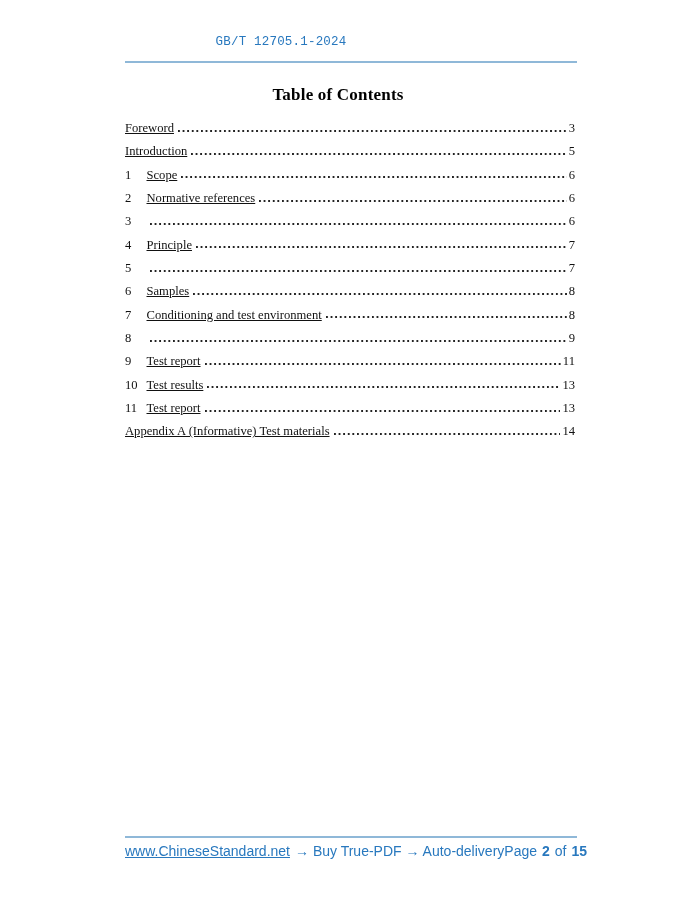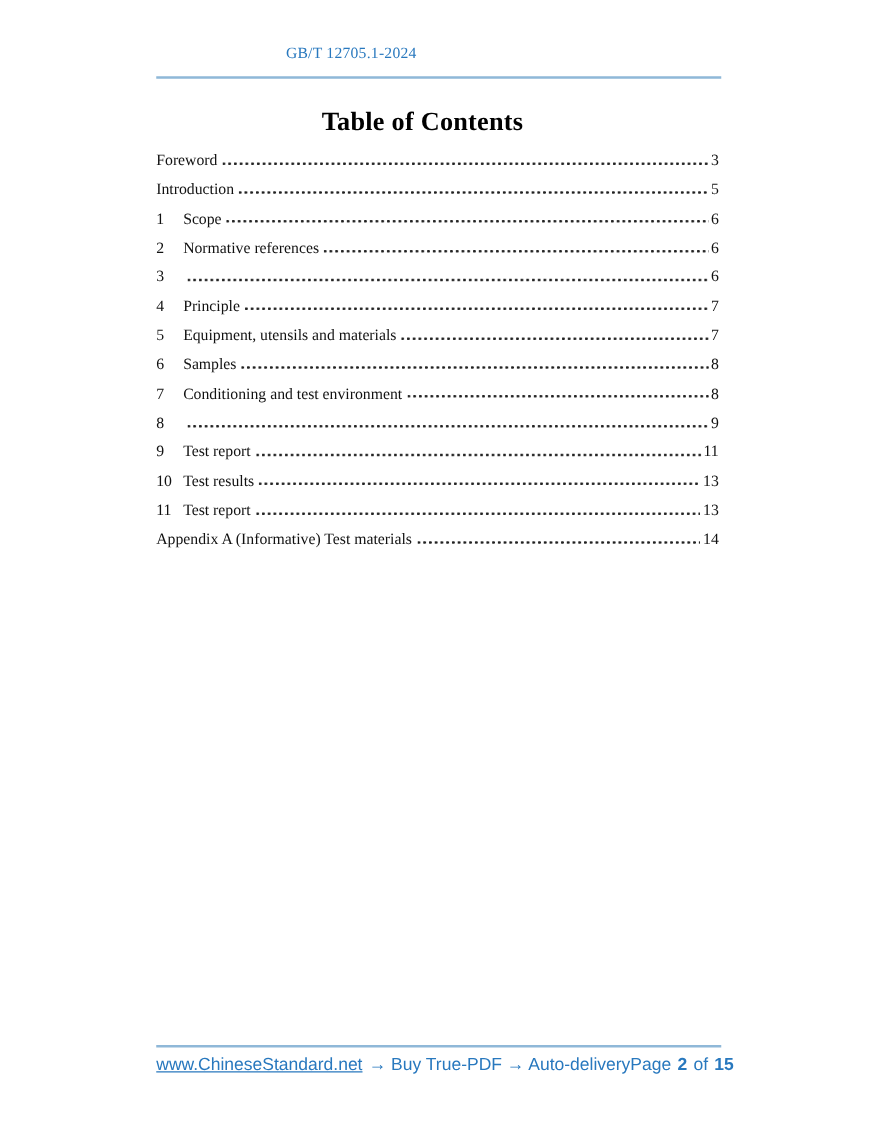--- a/index.html
+++ b/index.html
@@ -17,36 +17,37 @@
   }
   .doc-header {
     position: absolute;
     top: 35px;
     left: 0;
     width: 562px;
     text-align: center;
     font-size: 12.5px;
     color: #2878BE;
     letter-spacing: 0.2px;
+    font-family: Liberation Mono, monospace;
   }
   .header-rule {
     position: absolute;
     top: 61px;
     left: 125px;
     width: 452px;
     height: 1.5px;
     background: #8FB8D8;
   }
   .doc-title {
     position: absolute;
     top: 85px;
     left: 0;
     width: 676px;
     text-align: center;
-    font-size: 21px;
+    font-size: 17px;
     font-weight: 700;
     color: #000000;
     letter-spacing: 0.2px;
   }
   .toc {
     position: absolute;
     top: 117px;
     left: 125px;
     width: 450px;
   }
@@ -59,20 +60,21 @@
     white-space: nowrap;
   }
   .toc-row .num {
     min-width: 21.5px;
   }
   .toc-row .num:empty {
     display: none;
   }
   .toc-row .ttl {
     padding-right: 1px;
+    text-decoration: underline;
   }
   .toc-row .dots {
     flex: 1;
     height: 2.4px;
     margin: 0 2px 0 3px;
     background-image: radial-gradient(circle at 1.1px 1.2px, #222222 1.02px, rgba(0,0,0,0) 1.35px);
     background-size: 4.6px 2.4px;
     background-repeat: repeat-x;
   }
   .toc-row .pg {
@@ -152,21 +154,20 @@
       <span class="pg">6</span>
   </div>
   <div class="toc-row">
     <span class="num">4</span>
       <span class="ttl">Principle</span>
       <span class="dots"></span>
       <span class="pg">7</span>
   </div>
   <div class="toc-row">
     <span class="num">5</span>
-      <span class="ttl">Equipment, utensils and materials</span>
       <span class="dots"></span>
       <span class="pg">7</span>
   </div>
   <div class="toc-row">
     <span class="num">6</span>
       <span class="ttl">Samples</span>
       <span class="dots"></span>
       <span class="pg">8</span>
   </div>
   <div class="toc-row">

